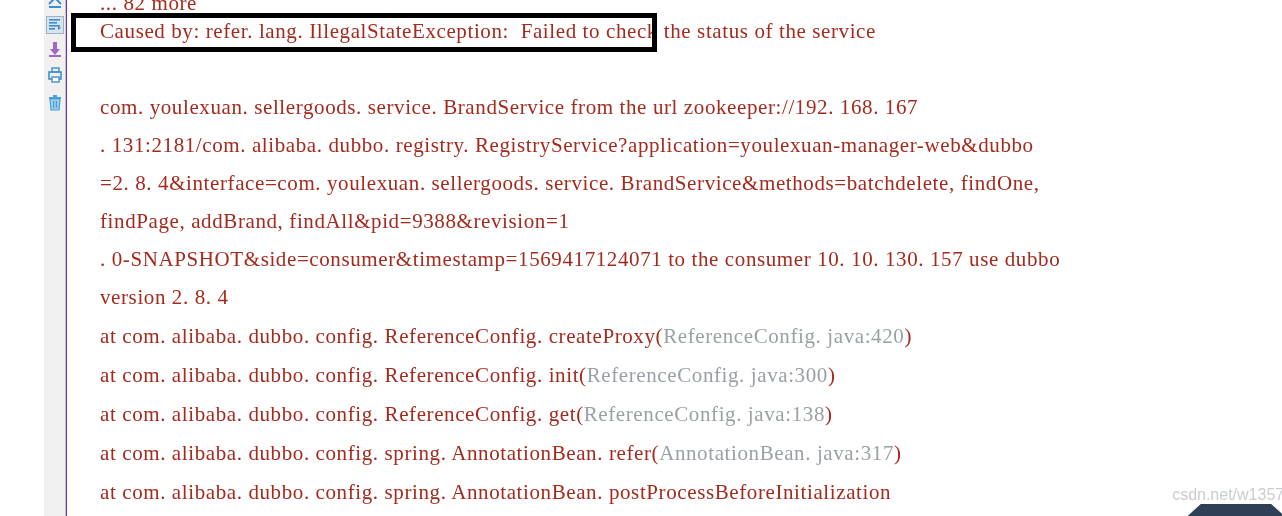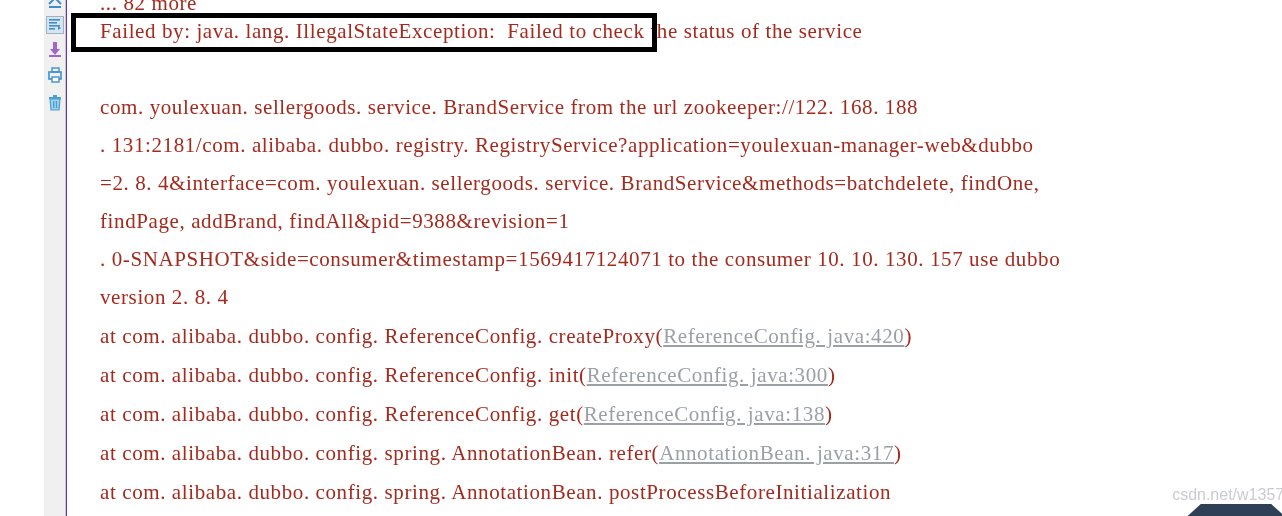--- a/index.html
+++ b/index.html
@@ -61,21 +61,20 @@
     white-space: pre;
     color: #a52a1e;
     font-family: "Liberation Serif", "DejaVu Serif", serif;
     font-size: 21px;
     letter-spacing: 0.6px;
     line-height: 22px;
   }
   .line.err { color: #a52a1e; }
   .link {
     color: #9aa0a6;
-    text-decoration: underline;
   }
 
   
   .hilite-box {
     position: absolute;
     border: 5px solid #000000;
     background: transparent;
     box-sizing: border-box;
     pointer-events: none;
   }
@@ -158,24 +157,24 @@
         <rect x="7" y="7" width="1.3" height="7" fill="#4a9fd4"></rect>
         <rect x="9.8" y="7" width="1.3" height="7" fill="#4a9fd4"></rect>
       </svg>
     </div>
   </div>
 
   <div class="console">
 
     <div class="line err" style="top:-8px; left:33px; color:#a52a1e;">... 82 more</div>
 
-    <div class="line err" style="top:20px; left:33px;">Failed by: java. lang. IllegalStateException:  Failed to check the status of the service</div>
-
-
-    <div class="line err" style="top:96px; left:33px;">com. youlexuan. sellergoods. service. BrandService from the url zookeeper://122. 168. 188</div>
+    <div class="line err" style="top:20px; left:33px;">Caused by: refer. lang. IllegalStateException:  Failed to check the status of the service</div>
+
+
+    <div class="line err" style="top:96px; left:33px;">com. youlexuan. sellergoods. service. BrandService from the url zookeeper://192. 168. 167</div>
 
     <div class="line err" style="top:134px; left:33px;">. 131:2181/com. alibaba. dubbo. registry. RegistryService?application=youlexuan-manager-web&amp;dubbo</div>
 
     <div class="line err" style="top:172px; left:33px;">=2. 8. 4&amp;interface=com. youlexuan. sellergoods. service. BrandService&amp;methods=batchdelete, findOne,</div>
 
     <div class="line err" style="top:210px; left:33px;">findPage, addBrand, findAll&amp;pid=9388&amp;revision=1</div>
 
     <div class="line err" style="top:248px; left:33px;">. 0-SNAPSHOT&amp;side=consumer&amp;timestamp=1569417124071 to the consumer 10. 10. 130. 157 use dubbo</div>
 
     <div class="line err" style="top:286px; left:33px;">version 2. 8. 4</div>

